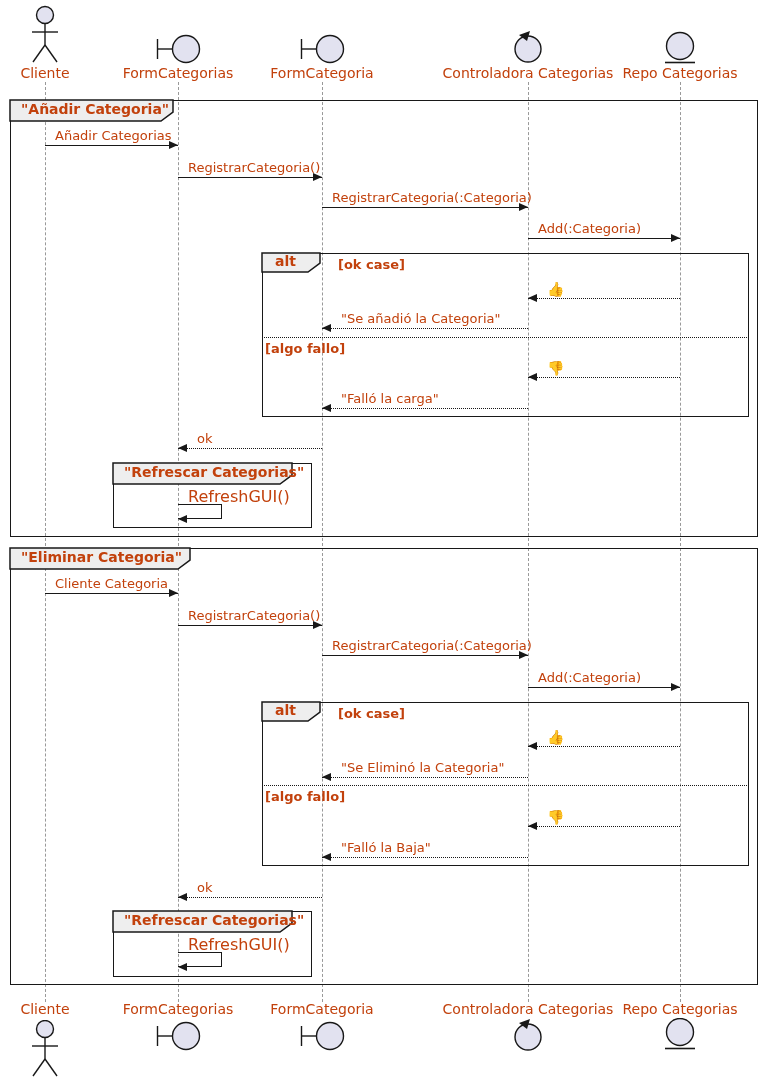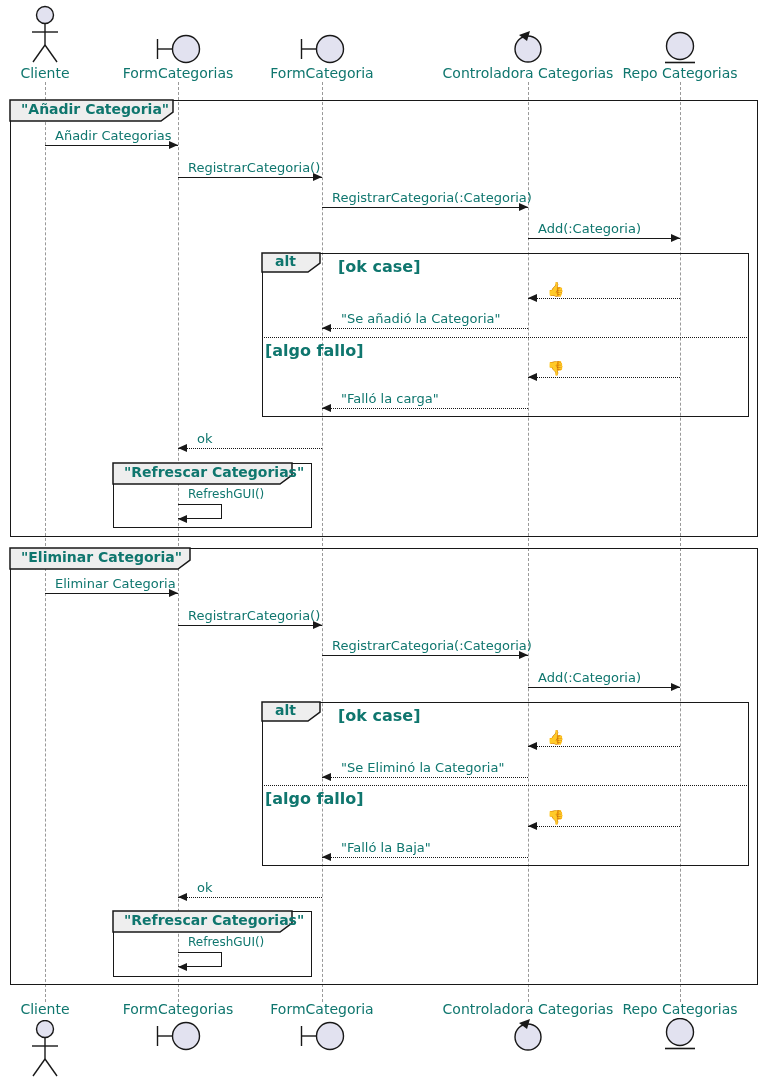--- a/index.html
+++ b/index.html
@@ -1,17 +1,17 @@
 <!DOCTYPE html>
 <html><head>
 <meta charset="utf-8">
 <style>
   html,body{margin:0;padding:0;background:#fff;}
   #canvas{position:relative;width:764px;height:1082px;background:#fff;overflow:hidden;
-          font-family:"DejaVu Sans",sans-serif;color:#0f766e;}
+          font-family:"DejaVu Sans",sans-serif;color:#c2410c;}
   
   .lifeline{position:absolute;width:0;border-left:1px dashed #999;top:82px;height:920px;}
   
   .plabel{position:absolute;width:220px;text-align:center;font-size:14px;white-space:nowrap;}
   
   .frame{position:absolute;border:1.6px solid #181818;box-sizing:border-box;background:transparent;}
   .flabel{position:absolute;left:-2px;top:-2px;}
   .flabel svg{display:block;}
   .flabel .ftxt{position:absolute;left:12px;top:2px;font-weight:bold;font-size:14px;white-space:nowrap;}
   .flabel .ftxt.alt{left:14px;top:1px;}
@@ -19,27 +19,27 @@
   .msg{position:absolute;height:18px;}
   .mlbl{display:block;height:16px;line-height:16px;font-size:13px;white-space:nowrap;padding-left:10px;}
   .msg.ret .mlbl{padding-left:19px;}
   .mline{height:0;border-top:1px solid #181818;margin-top:1px;}
   .msg.ret .mline{border-top-style:dotted;}
   .ah{position:absolute;width:0;height:0;top:13px;border-top:4px solid transparent;border-bottom:4px solid transparent;}
   .ah-r{right:0;border-left:9px solid #181818;}
   .ah-l{left:0;border-right:9px solid #181818;}
   .thumb .mlbl{font-size:14px;padding-left:17px;}
   
-  .guard{position:absolute;font-weight:bold;font-size:16px;white-space:nowrap;}
+  .guard{position:absolute;font-weight:bold;font-size:13px;white-space:nowrap;}
   .divider{position:absolute;height:0;border-top:1px dotted #181818;}
   
   .selfloop{position:absolute;border:1px solid #181818;border-left:none;box-sizing:border-box;}
   .sl-ah{position:absolute;left:0;bottom:-5px;width:0;height:0;border-top:4px solid transparent;
          border-bottom:4px solid transparent;border-right:9px solid #181818;}
-  .smalltext{position:absolute;font-size:12px;white-space:nowrap;}
+  .smalltext{position:absolute;font-size:16px;white-space:nowrap;}
   .picon{position:absolute;}
 </style>
 </head>
 <body>
 
 <div id="canvas">
 
   <div class="lifeline" style="left:45px"></div>
   <div class="lifeline" style="left:178px"></div>
   <div class="lifeline" style="left:322px"></div>
@@ -162,21 +162,21 @@
   <div class="frame" style="left:10px;top:548px;width:748px;height:437px">
     <div class="flabel">
       <svg width="183" height="23">
           <polygon points="1,1 181,1 181,13 169,22 1,22" fill="#EEEEEE" stroke="#181818" stroke-width="1.5"></polygon>
         </svg>
       <span class="ftxt">"Eliminar Categoria"</span>
     </div>
   </div>
 
   <div class="msg" style="left:45px;top:576px;width:133px">
-    <span class="mlbl">Eliminar Categoria</span>
+    <span class="mlbl">Cliente Categoria</span>
       <div class="mline"></div>
       <div class="ah ah-r"></div>
   </div>
   <div class="msg" style="left:178px;top:608px;width:144px">
     <span class="mlbl">RegistrarCategoria()</span>
       <div class="mline"></div>
       <div class="ah ah-r"></div>
   </div>
   <div class="msg" style="left:322px;top:638px;width:206px">
     <span class="mlbl">RegistrarCategoria(:Categoria)</span>

